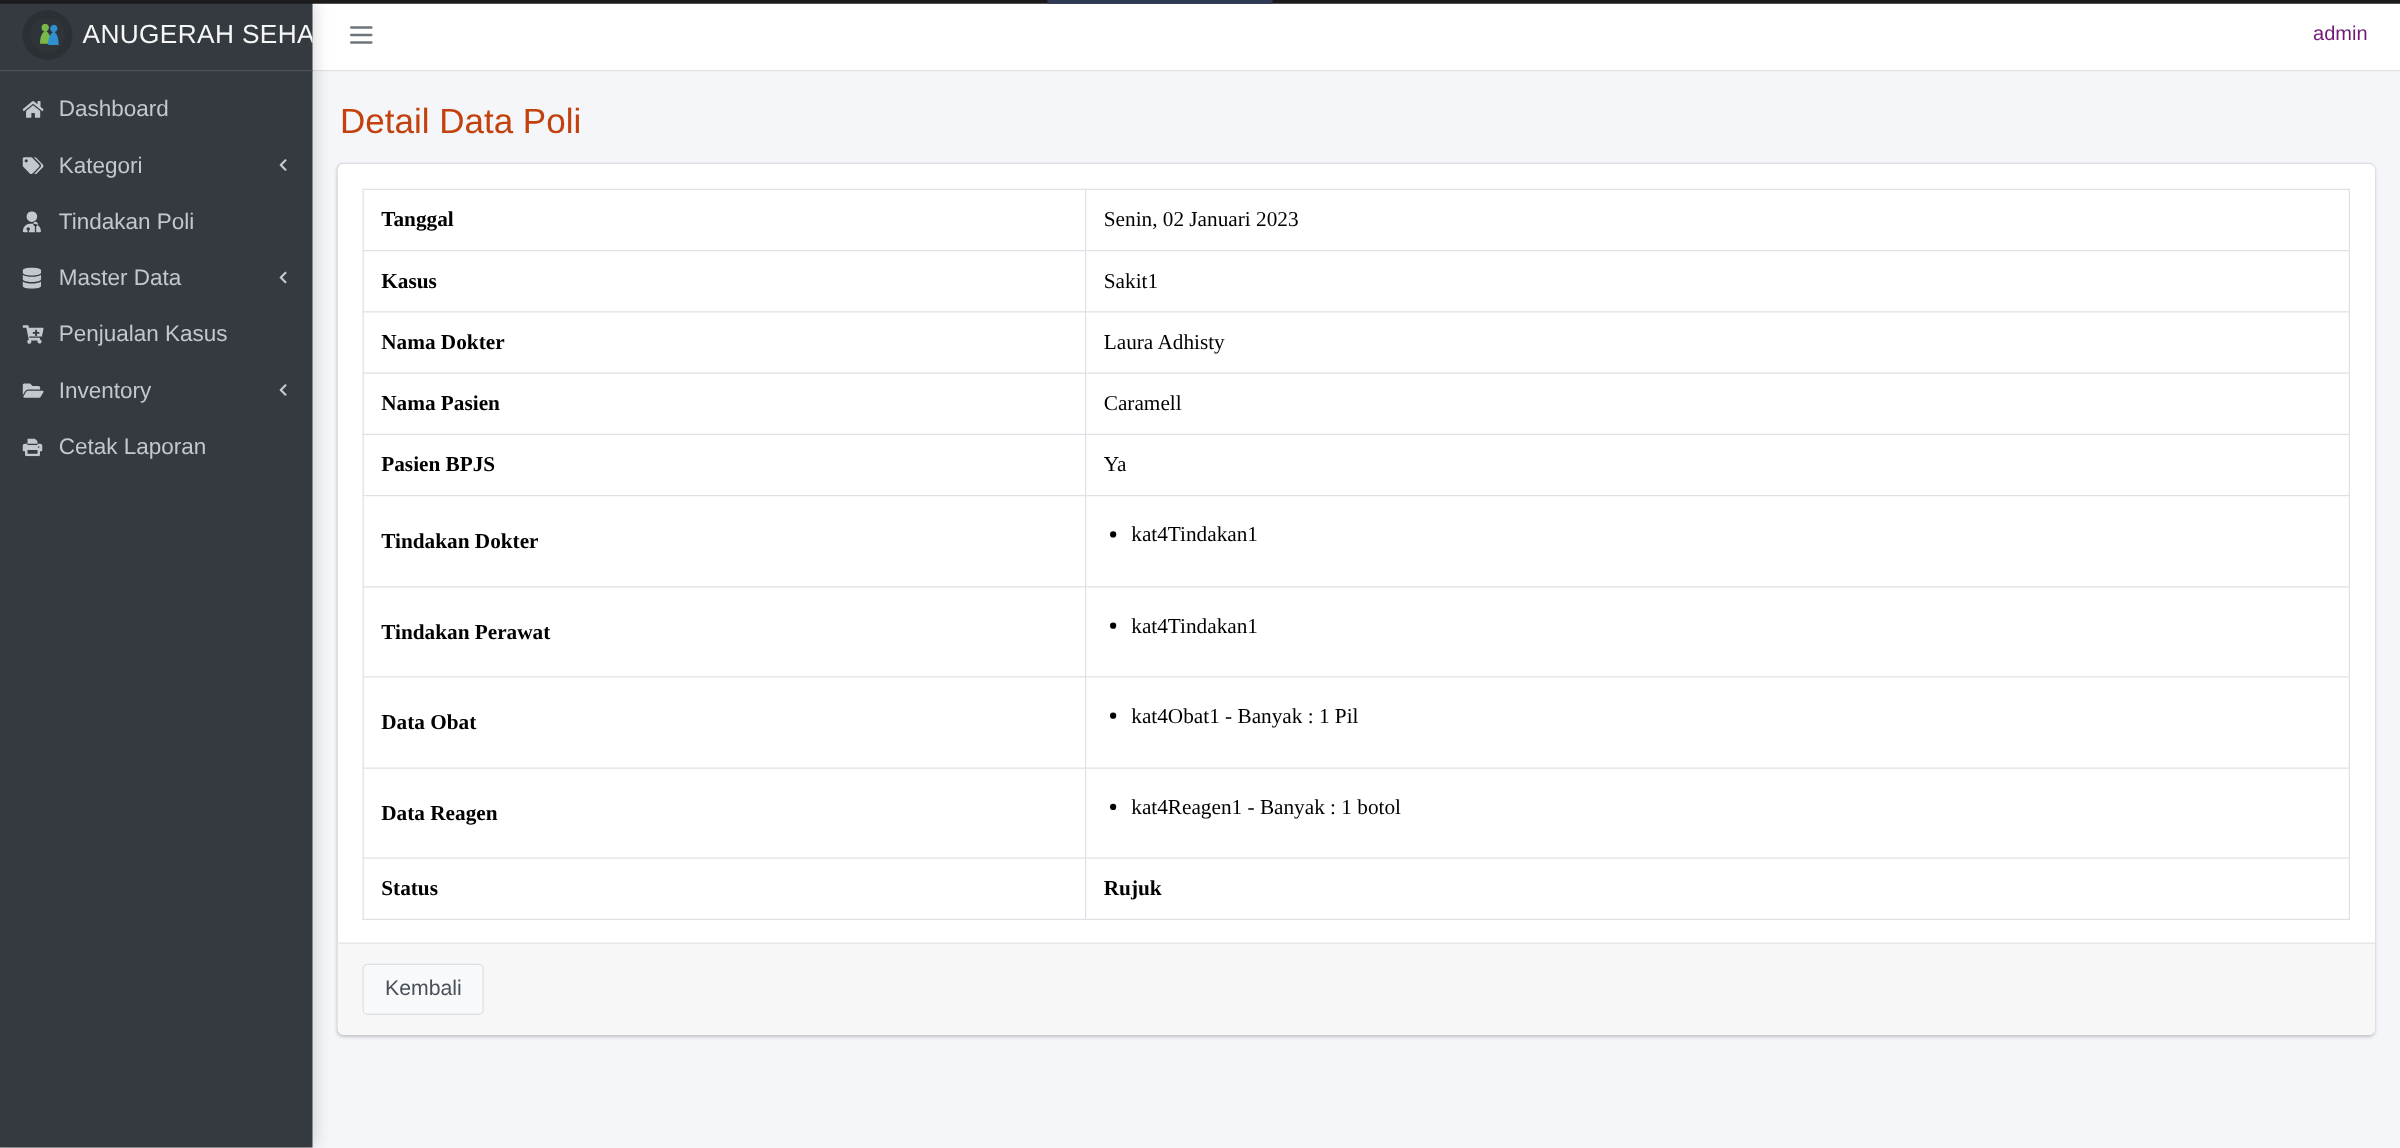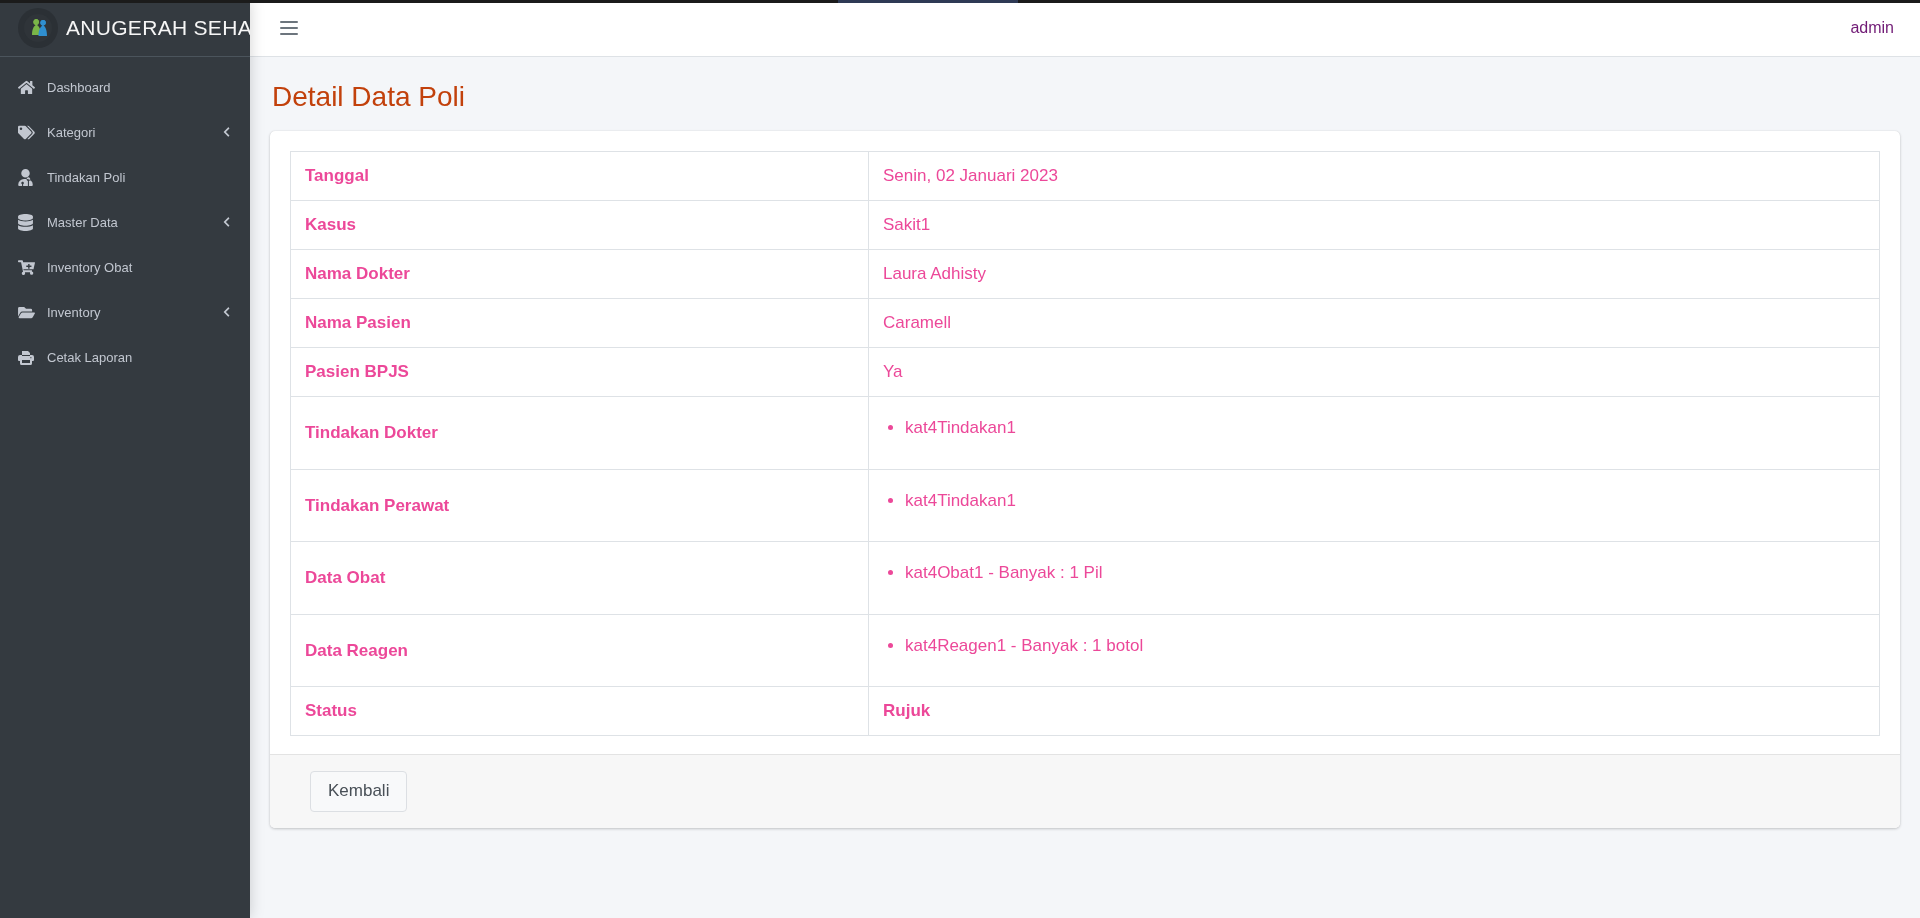--- a/index.html
+++ b/index.html
@@ -80,21 +80,21 @@
 
   .nav { padding-top: 8px; }
   .nav-item {
     display: flex;
     align-items: center;
     height: 44px;
     margin: 0 8px 1px 8px;
     padding: 0 10px;
     border-radius: 4px;
     color: #c2c7d0;
-    font-size: 13px;
+    font-size: 18px;
     cursor: pointer;
     position: relative;
     white-space: nowrap;
   }
   .nav-icon {
     width: 24px;
     flex: none;
     display: flex;
     align-items: center;
     justify-content: flex-start;
@@ -185,21 +185,22 @@
     width: 100%;
     border-collapse: collapse;
     table-layout: fixed;
     border: 1px solid #dee2e6;
   }
   table.detail-table td {
     border: 1px solid #dee2e6;
     padding: 14px 14px;
     vertical-align: middle;
     font-size: 17px;
-    color: #ec4899;
+    color: #000000;
+    font-family: Liberation Serif, serif;
   }
   td.label-cell {
     width: 578px;
     font-weight: bold;
     padding-left: 14px;
   }
   td.value-cell { padding-left: 14px; }
   td.value-cell.bold { font-weight: bold; }
 
   td.list-cell { padding: 10px 14px 10px 14px; }
@@ -222,21 +223,20 @@
     display: inline-block;
     background: #f8f9fa;
     border: 1px solid #dcdfe3;
     border-radius: 4px;
     color: #495057;
     font-size: 17px;
     font-family: inherit;
     padding: 9px 17px;
     cursor: pointer;
     line-height: 1.2;
-    margin-left: 20px;
   }
 </style>
 </head>
 <body>
 
 <div class="top-strip">
   <div class="top-strip-active"></div>
 </div>
 
 <div class="app">
@@ -303,21 +303,21 @@
             </svg>
         </span>
       </div>
 
       <div class="nav-item">
         <span class="nav-icon">
           <svg width="17" height="17" viewBox="0 0 576 512" fill="currentColor">
               <path d="M528.1 301.3l47.3-208A16 16 0 0 0 559.8 74H173.6l-9.2-45A24 24 0 0 0 141 10H24A24 24 0 0 0 0 34v16a24 24 0 0 0 24 24h80l67 327.5A56 56 0 1 0 240 448a55.6 55.6 0 0 0-7.4-28h180.7a55.6 55.6 0 0 0-7.4 28 56 56 0 1 0 63.4-55.5l5.5-24.4a16 16 0 0 0-15.6-19.6H189.2l-6.6-32h329.9a24 24 0 0 0 23.4-18.7zM360 134h32v56h56a8 8 0 0 1 8 8v32a8 8 0 0 1-8 8h-56v56a8 8 0 0 1-8 8h-32a8 8 0 0 1-8-8v-56h-56a8 8 0 0 1-8-8v-32a8 8 0 0 1 8-8h56v-56z"></path>
             </svg>
         </span>
-        <span class="nav-label">Inventory Obat</span>
+        <span class="nav-label">Penjualan Kasus</span>
       </div>
 
       <div class="nav-item">
         <span class="nav-icon">
           <svg width="17" height="15" viewBox="0 0 576 512" fill="currentColor">
               <path d="M572.7 292.1L500.3 416A63.9 63.9 0 0 1 445 448H45a24 24 0 0 1-20.7-36.1L96.7 288A63.9 63.9 0 0 1 152 256h400a24 24 0 0 1 20.7 36.1zM152 224h328v-48a48 48 0 0 0-48-48H272l-64-64H48A48 48 0 0 0 0 112v278l69.5-119.2A96.1 96.1 0 0 1 152 224z"></path>
             </svg>
         </span>
         <span class="nav-label">Inventory</span>
         <span class="nav-arrow">

